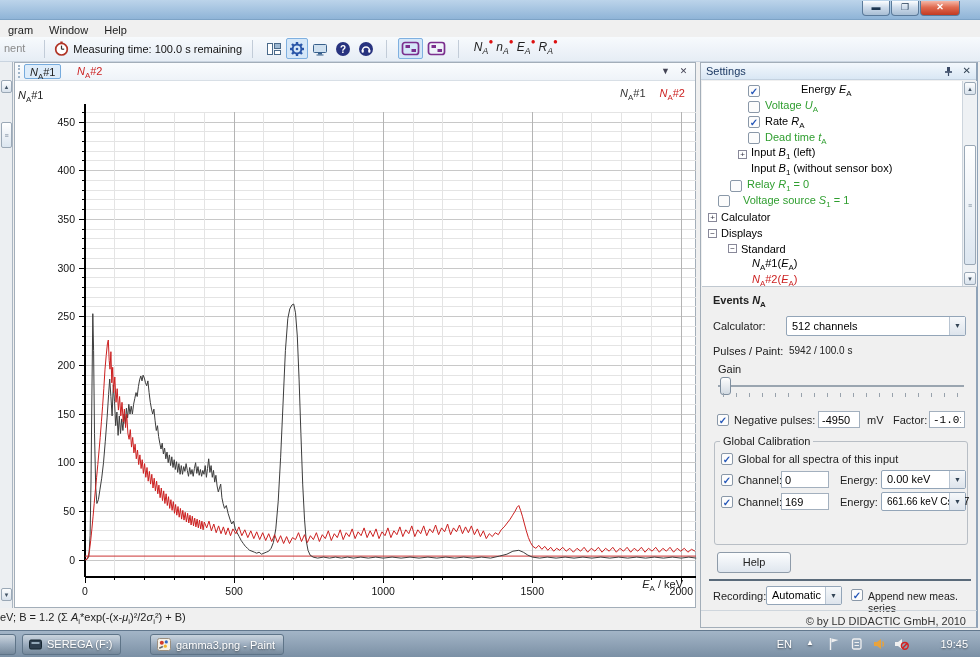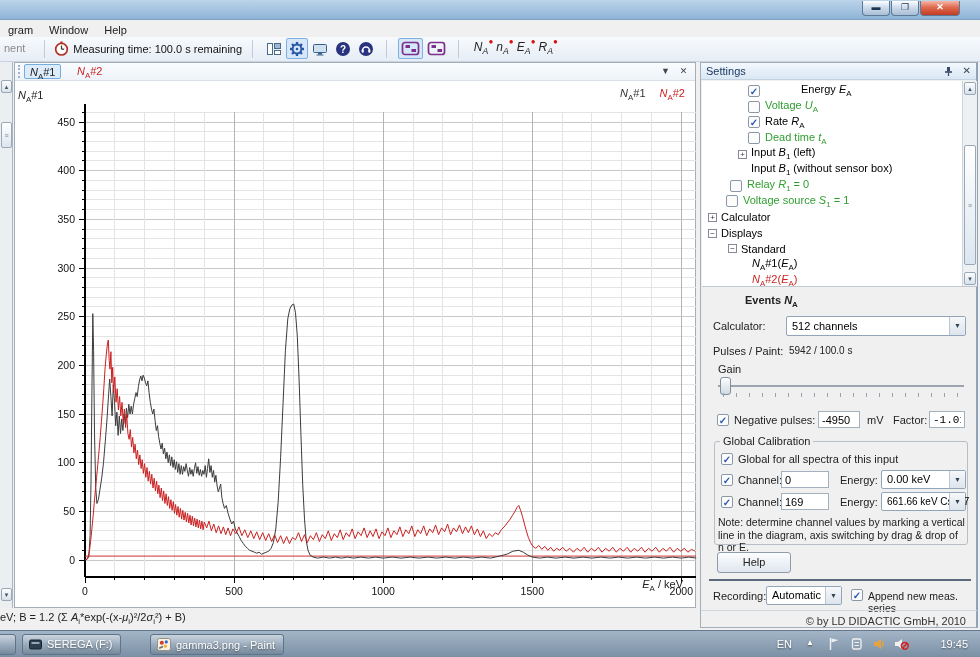--- a/index.html
+++ b/index.html
@@ -359,21 +359,21 @@
             <span style="color: rgb(0, 0, 0);">Input <i>B</i><sub>1</sub> (left)</span>
           </div>
           <div class="tree-row" style="padding-left: 36px;">
             <span class="expander hidden"></span>
             <span style="color: rgb(0, 0, 0);">Input <i>B</i><sub>1</sub> (without sensor box)</span>
           </div>
           <div class="tree-row" style="padding-left: 28px;">
             <span class="cb"></span>
             <span style="color: rgb(47, 158, 47);">Relay <i>R</i><sub>1</sub> = 0</span>
           </div>
-          <div class="tree-row" style="padding-left: 24px;">
+          <div class="tree-row" style="padding-left: 16px; gap: 8px;">
             <span class="cb"></span>
             <span style="color: rgb(47, 158, 47);">Voltage source <i>S</i><sub>1</sub> = 1</span>
           </div>
           <div class="tree-row" style="padding-left: 6px;">
             <span class="expander">+</span>
             <span style="color: rgb(0, 0, 0);">Calculator</span>
           </div>
           <div class="tree-row" style="padding-left: 6px;">
             <span class="expander">−</span>
             <span style="color: rgb(0, 0, 0);">Displays</span>
@@ -389,21 +389,21 @@
             <span style="color: rgb(204, 34, 34);"><i>N</i><sub>A</sub>#2(<i>E</i><sub>A</sub>)</span>
           </div>
         </div>
       <div id="tree-scroll">
         <div class="sb-btn" style="top:1px;left:1px;width:12px;">▲</div>
         <div class="sb-thumb" style="top:64px;left:1px;width:12px;height:120px;line-height:120px;">≡</div>
         <div class="sb-btn" style="top:191px;left:1px;width:12px;">▼</div>
       </div>
     </div>
 
-    <div class="lbl" style="left:12px;top:231px;font-weight:bold;margin-left:32px;">Events <i>N</i><sub>A</sub></div>
+    <div class="lbl" style="left:12px;top:231px;font-weight:bold;">Events <i>N</i><sub>A</sub></div>
 
     <div class="lbl" style="left:12px;top:257px;">Calculator:</div>
     <div class="combo" style="left:85px;top:253px;width:180px;">
       <span class="cval">512 channels</span>
       <span class="carr">▼</span>
     </div>
 
     <div class="lbl" style="left:12px;top:282px;">Pulses / Paint:</div>
     <div class="val" style="left:88px;top:282px;">5942 / 100.0 s</div>
 
@@ -436,21 +436,20 @@
 
     <span class="scb" style="left:20px;top:433px;">✓</span>
     <div class="lbl" style="left:37px;top:433px;">Channel:</div>
     <input class="tinput" style="left: 80px; top: 430px; width: 48px;" value="169">
     <div class="lbl" style="left:139px;top:433px;">Energy:</div>
     <div class="combo" style="left:180px;top:429px;width:85px;height:19px;font-size:10px;">
       <span class="cval" style="top:3px;">661.66 keV Cs137</span>
       <span class="carr">▼</span>
     </div>
 
-    <div id="calib-note" style="left:17px;top:453px;width:248px;">Note: determine channel values by marking a vertical line in the diagram, axis switching by drag &amp; drop of n or E.</div>
 
     <div id="help-btn" style="left:16px;top:489px;">Help</div>
 
     <div id="rec-sep" style="left:8px;top:516px;width:262px;"></div>
     <div class="lbl" style="left:12px;top:527px;">Recording:</div>
     <div class="combo" style="left:65px;top:523px;width:76px;height:19px;">
       <span class="cval" style="top:2px;">Automatic</span>
       <span class="carr">▼</span>
     </div>
     <span class="scb" style="left:150px;top:526px;">✓</span>

